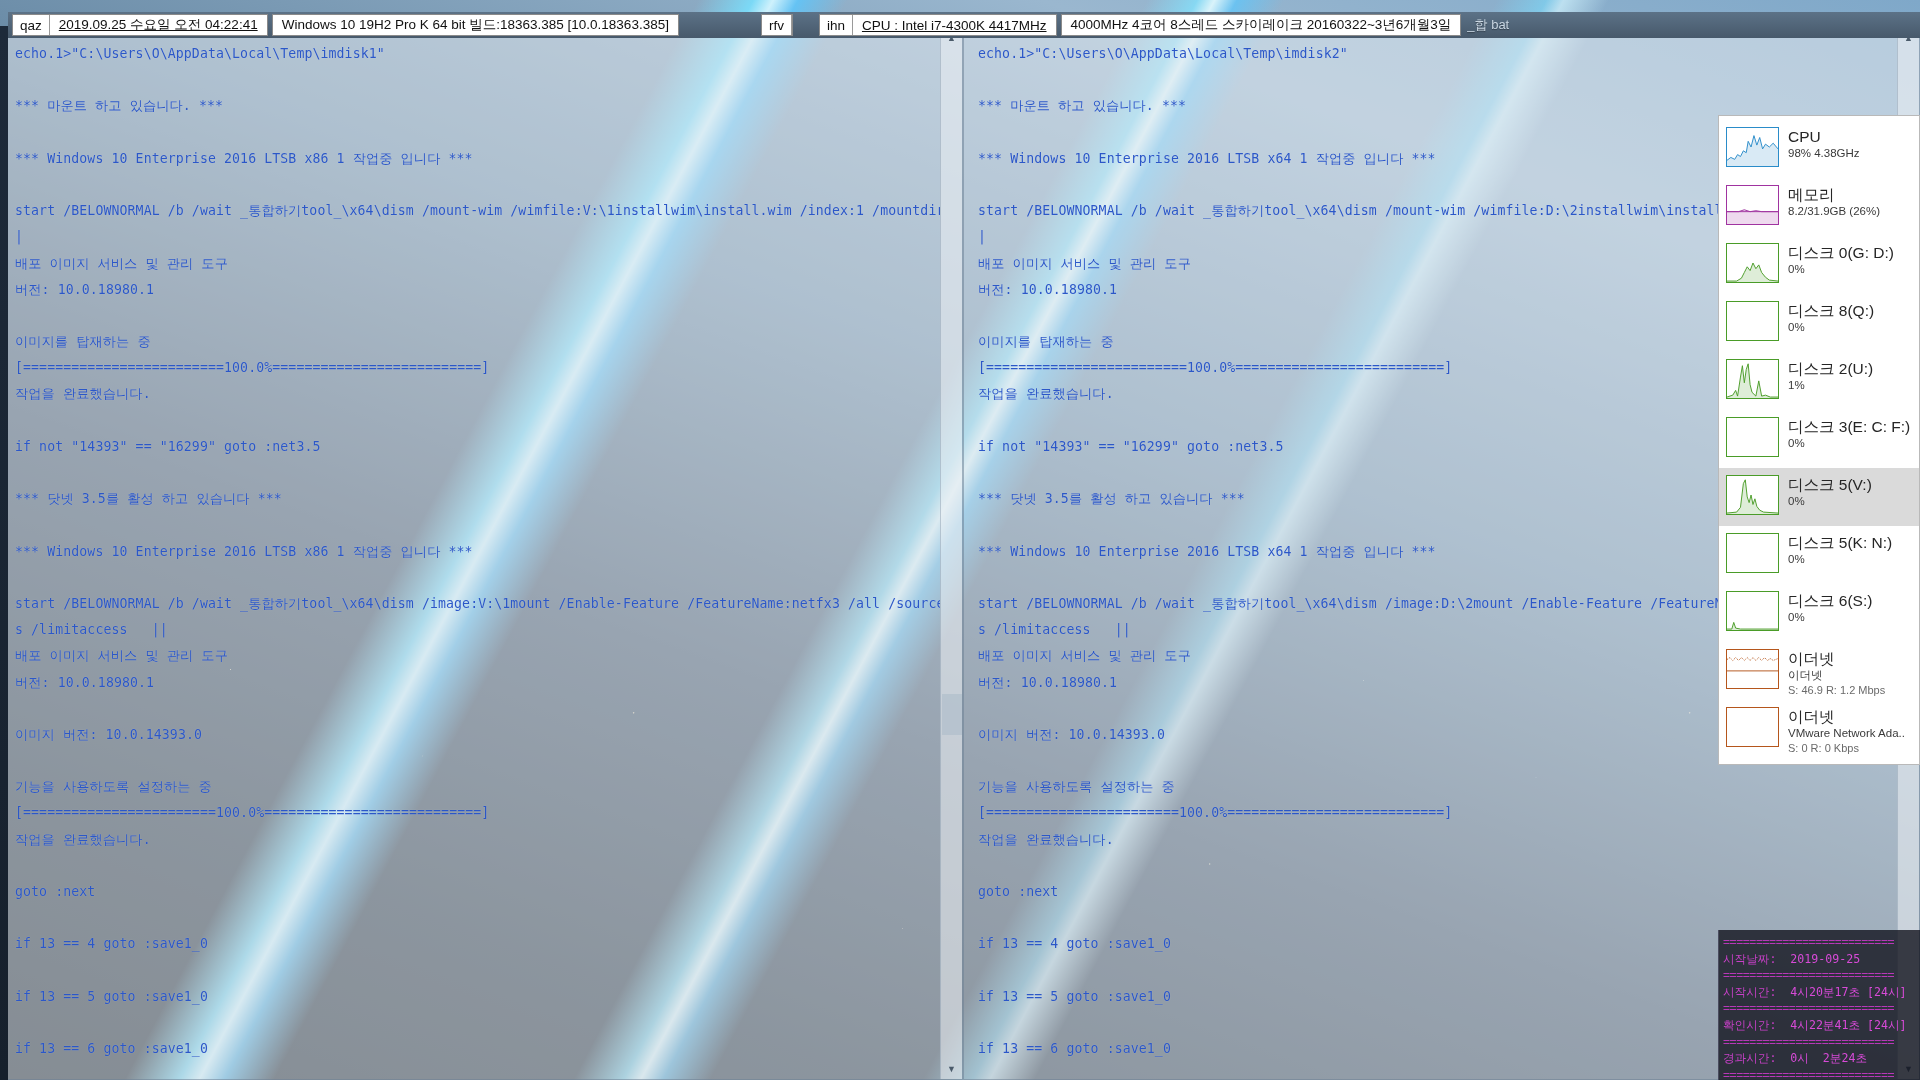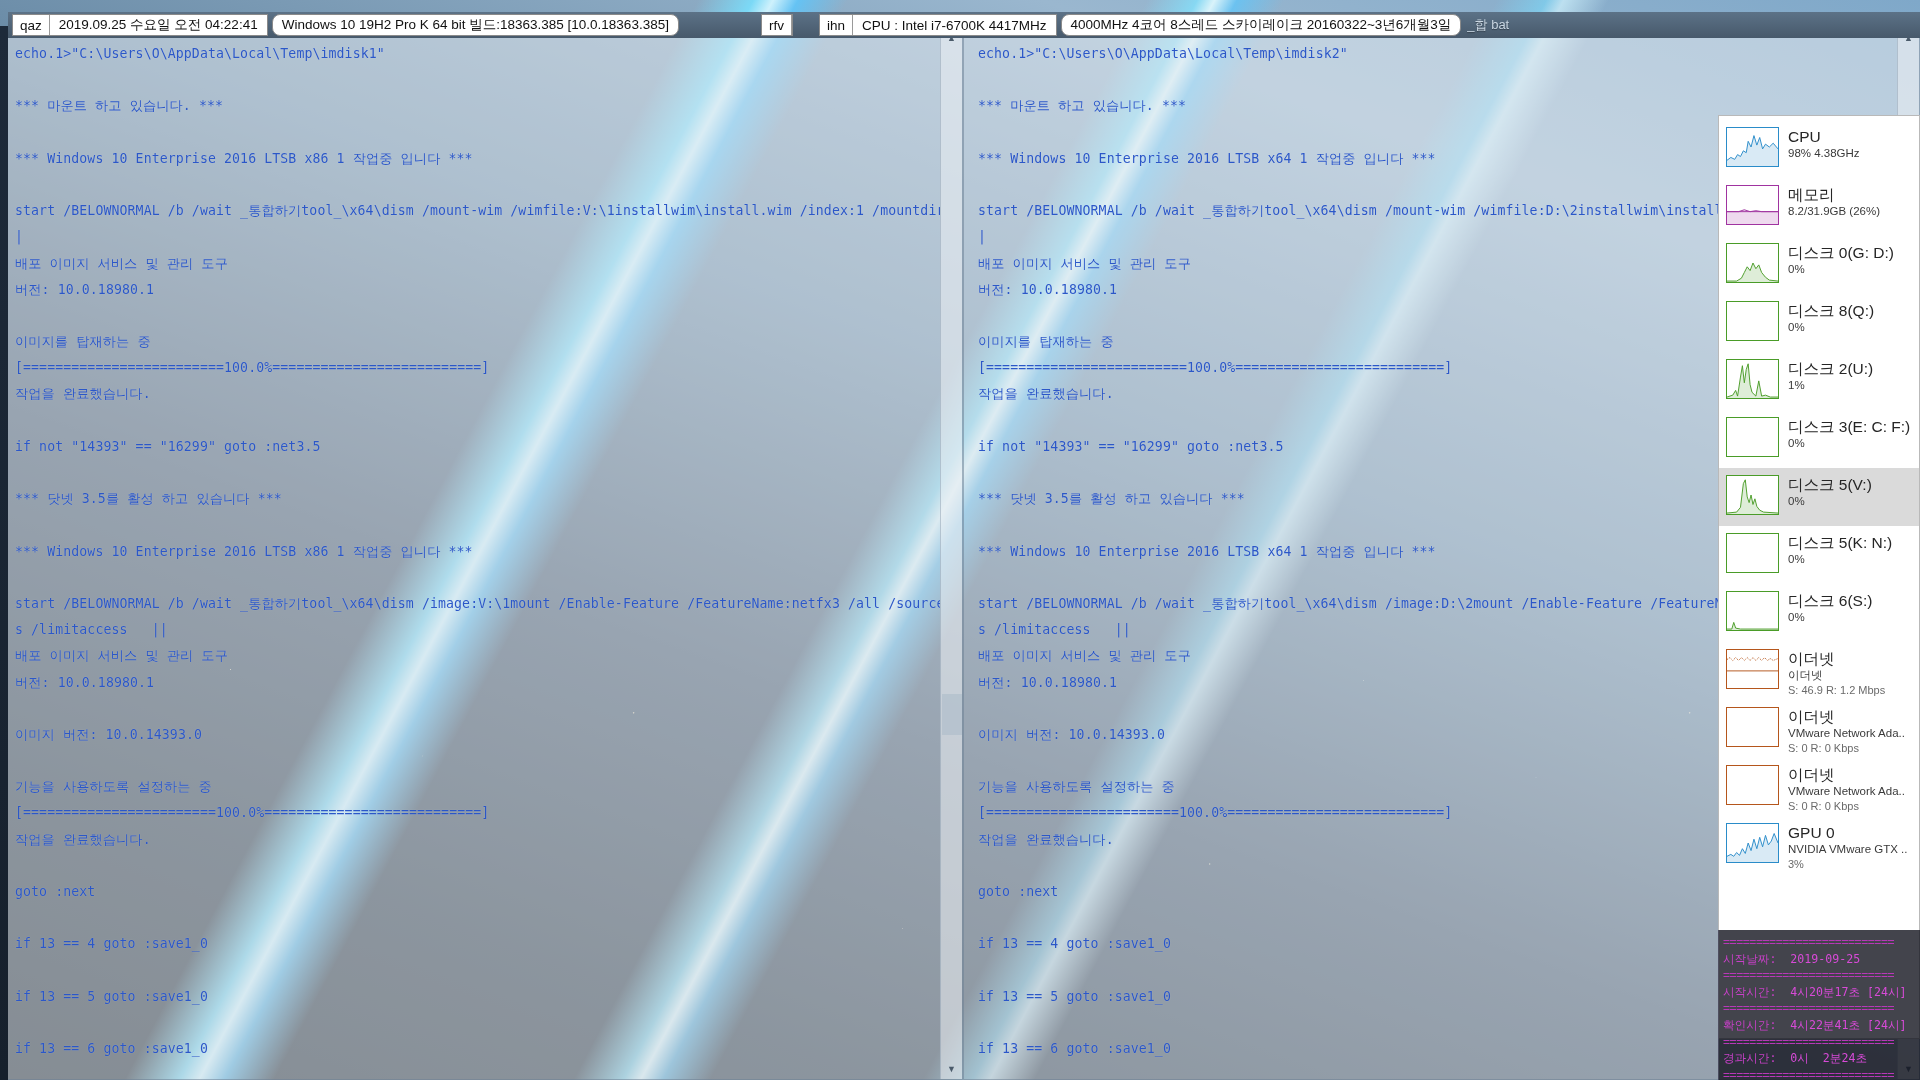--- a/index.html
+++ b/index.html
@@ -46,22 +46,22 @@
   .tabchip{
     height:22px; display:flex; align-items:center;
     background:#ffffff; border:1px solid #8a8a8a;
     font-size:13.5px; color:#111; white-space:nowrap;
     margin-left:4px; overflow:hidden;
   }
   .tabchip .key{
     padding:0 7px; height:100%; display:flex; align-items:center;
     border-right:1px solid #9a9a9a; background:#fff;
   }
-  .tabchip .val{ padding:10px 9px; height:100%; display:flex; align-items:center; }
-  .tabchip.solo{ padding:0 9px;border-radius:8px; }
+  .tabchip .val{ padding:10px 9px; height:100%; display:flex; align-items:center;text-decoration:underline; }
+  .tabchip.solo{ padding:0 9px; }
   .ghost-label{
     font-size:13px; color:#c9d6e2; margin-left:6px; white-space:nowrap;
     text-shadow:0 1px 1px rgba(0,0,0,.35);
   }
   #topbar-spacer{ flex:1 1 auto; }
 
   
   .console{
     position:absolute; top:26px; z-index:20;
     background:rgba(228,233,238,0.55);
@@ -97,21 +97,21 @@
   .sb-track{ flex:1 1 auto; width:22px; position:relative; }
   .sb-thumb{
     position:absolute; left:1px; width:20px;
     background:rgba(170,185,200,.55);
   }
   #sb-thumb-left { top:64%; height:4%; }
   #sb-thumb-right{ top:62%; height:4%; }
 
   
   #taskmgr{
-    position:absolute; right:0; top:115px; width:202px; height:924px;
+    position:absolute; right:0; top:115px; width:202px; height:650px;
     background:#ffffff; border:1px solid #b9b9b9; z-index:45;
     overflow:hidden; padding-top:4px;
   }
   .tm-row{
     display:flex; align-items:flex-start; gap:9px;
     padding:7px 6px 7px 7px; height:58px;
   }
   .tm-row.selected{ background:#dadada; }
   .tm-thumb{
     width:53px; height:40px; border:1px solid #35a0d6; background:#fff;
@@ -153,21 +153,21 @@
         <span class="val">2019.09.25 수요일 오전 04:22:41</span>
       </div>
       <div class="tabchip solo">Windows 10 19H2 Pro K 64 bit 빌드:18363.385 [10.0.18363.385]</div>
       <div style="width: 78px;"></div>
       <div class="tabchip">
         <span class="key">rfv</span>
       </div>
       <div style="width: 22px;"></div>
       <div class="tabchip">
         <span class="key">ihn</span>
-        <span class="val">CPU : Intel i7-6700K 4417MHz</span>
+        <span class="val">CPU : Intel i7-4300K 4417MHz</span>
       </div>
       <div class="tabchip solo">4000MHz 4코어 8스레드 스카이레이크 20160322~3년6개월3일</div>
     </div>
   <div class="ghost-label">_합 bat</div>
   <div id="topbar-spacer"></div>
 
 </div>
 
 <div id="leftedge"></div>
 

